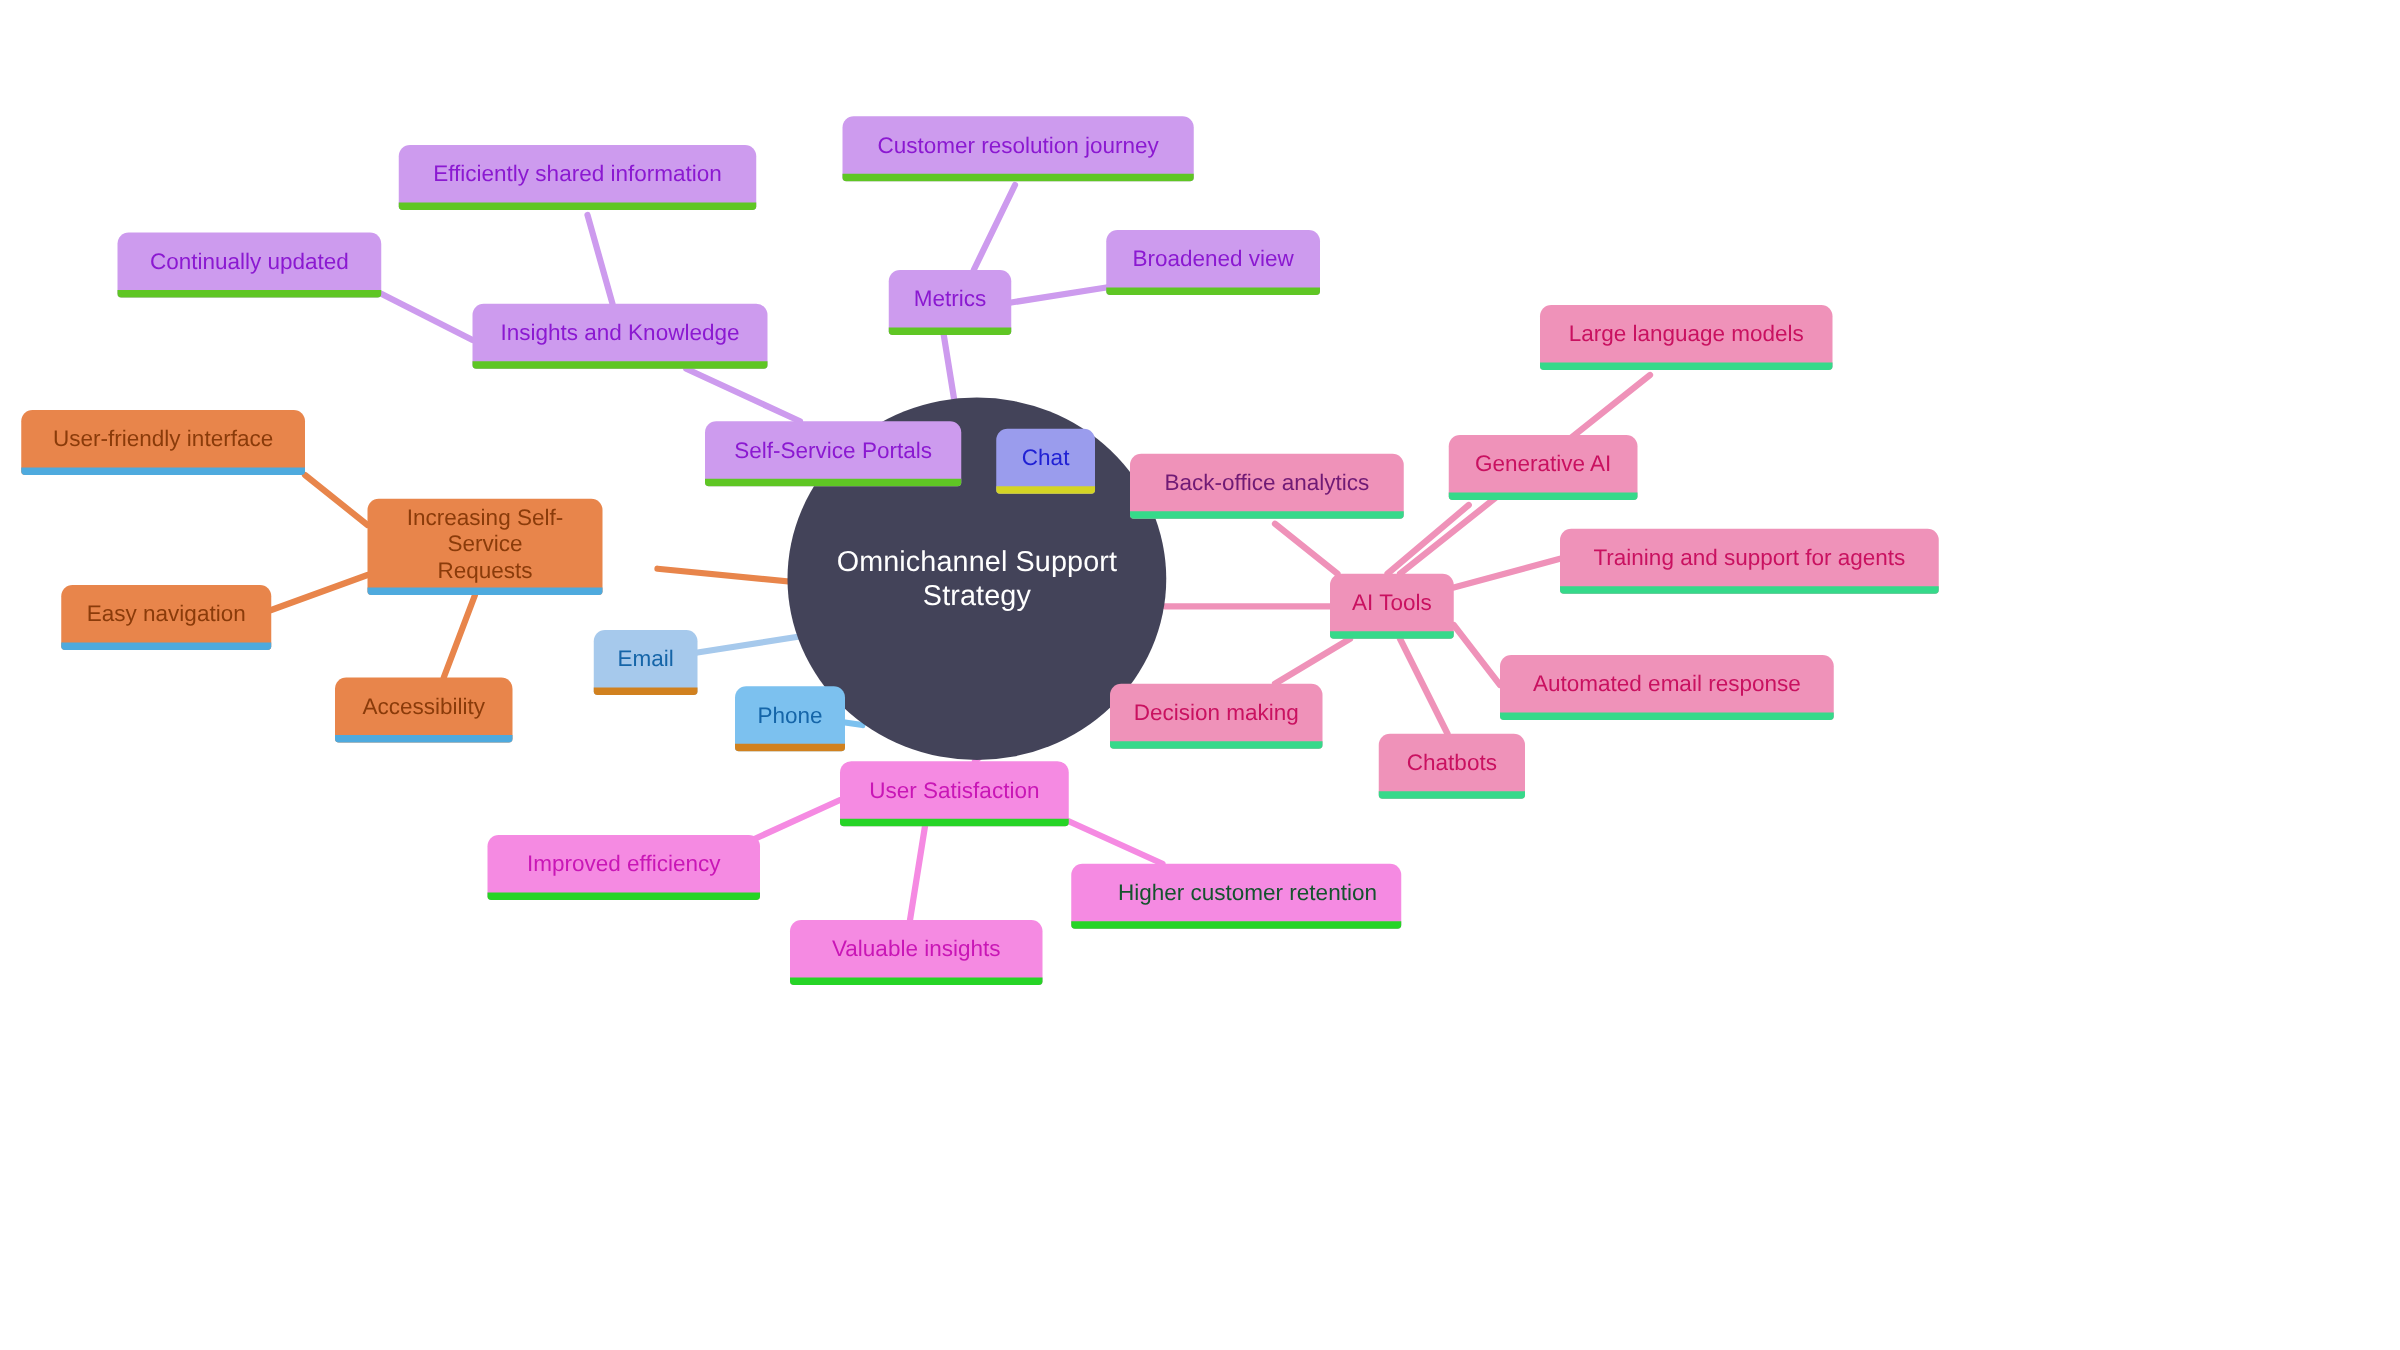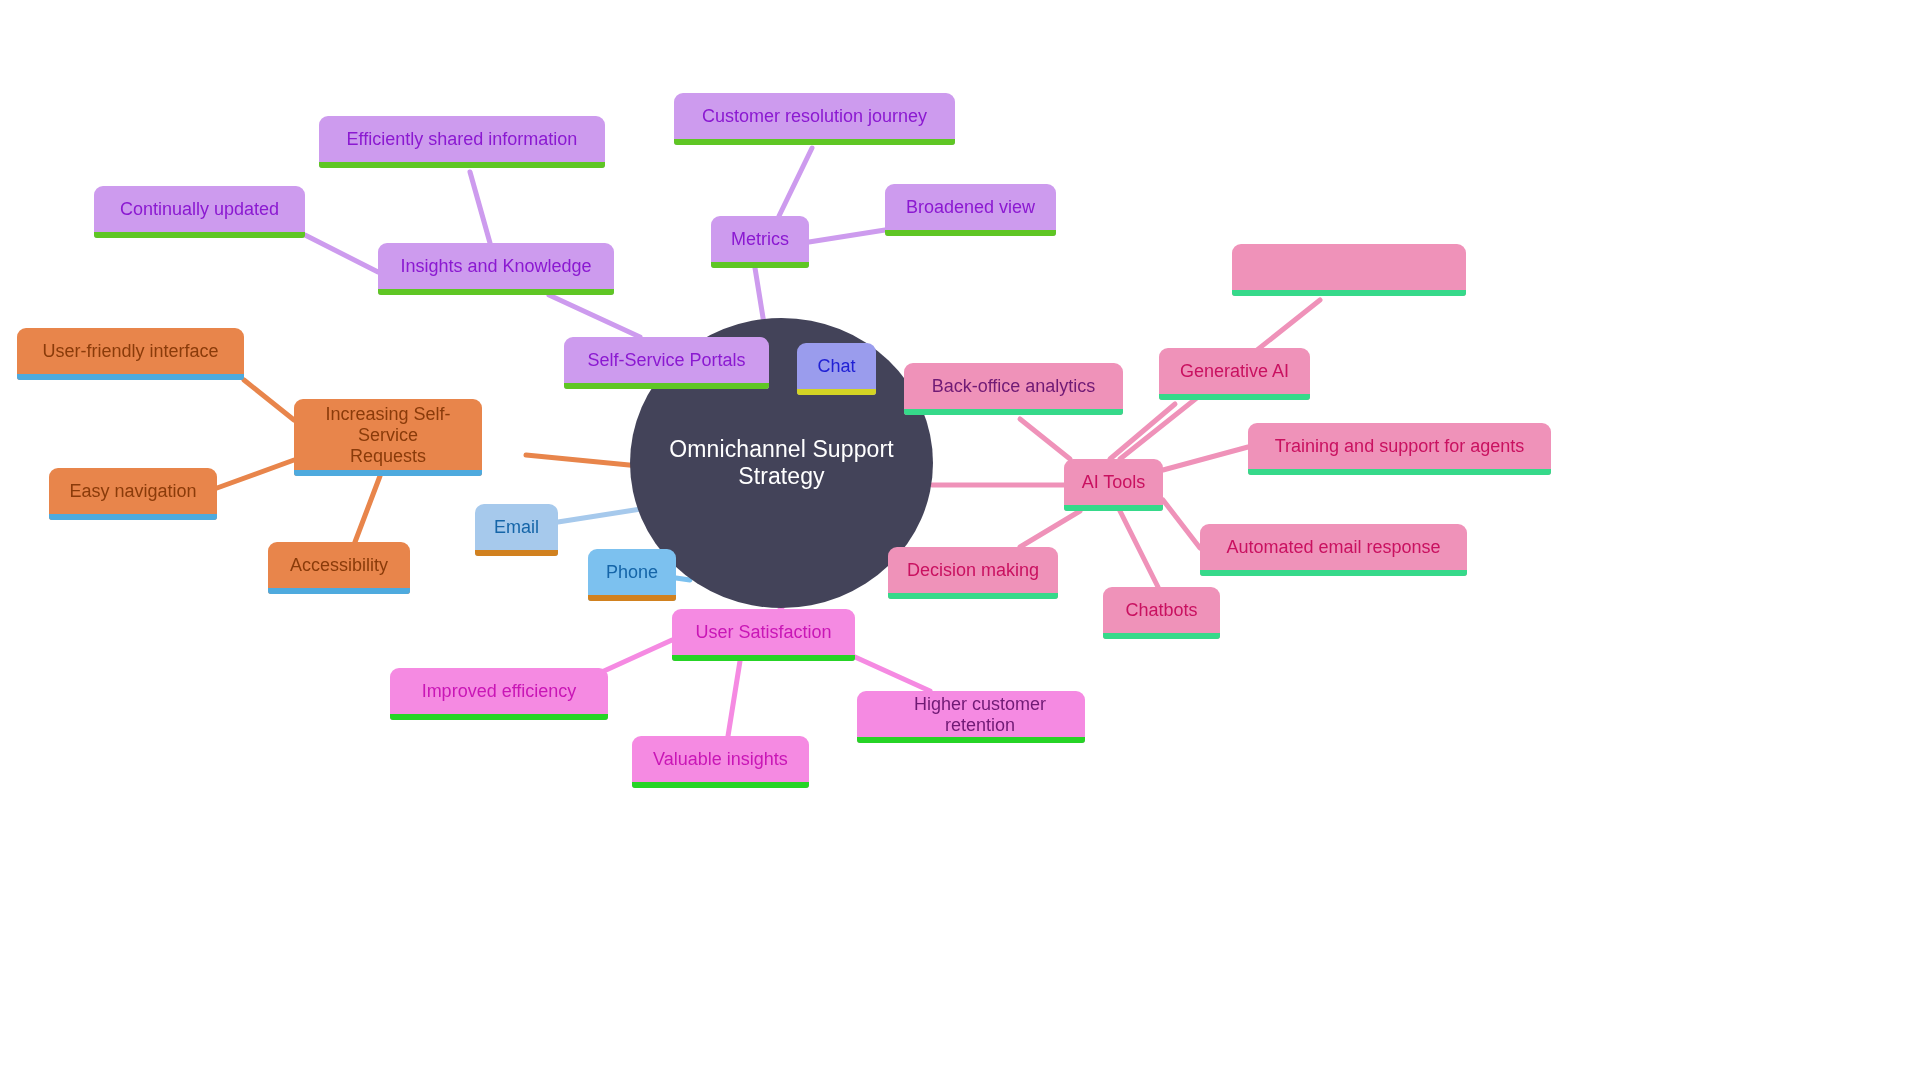--- a/index.html
+++ b/index.html
@@ -122,26 +122,26 @@
       <div class="node" style="left: 885px; top: 184px; width: 171px; height: 52px; background: rgb(205, 155, 238); color: rgb(139, 25, 209);"><span class="node-label">Broadened view</span><span class="underline" style="background: rgb(95, 198, 36);"></span></div>
       <div class="node" style="left: 711px; top: 216px; width: 98px; height: 52px; background: rgb(205, 155, 238); color: rgb(139, 25, 209);"><span class="node-label">Metrics</span><span class="underline" style="background: rgb(95, 198, 36);"></span></div>
       <div class="node" style="left: 797px; top: 343px; width: 79px; height: 52px; background: rgb(154, 156, 237); color: rgb(32, 32, 212);"><span class="node-label">Chat</span><span class="underline" style="background: rgb(212, 212, 36);"></span></div>
       <div class="node" style="left: 475px; top: 504px; width: 83px; height: 52px; background: rgb(166, 201, 236); color: rgb(21, 101, 168);"><span class="node-label">Email</span><span class="underline" style="background: rgb(209, 129, 31);"></span></div>
       <div class="node" style="left: 588px; top: 549px; width: 88px; height: 52px; background: rgb(124, 193, 239); color: rgb(21, 101, 168);"><span class="node-label">Phone</span><span class="underline" style="background: rgb(209, 129, 31);"></span></div>
       <div class="node" style="left: 17px; top: 328px; width: 227px; height: 52px; background: rgb(232, 133, 75); color: rgb(138, 59, 10);"><span class="node-label">User-friendly interface</span><span class="underline" style="background: rgb(78, 170, 222);"></span></div>
       <div class="node" style="left: 294px; top: 399px; width: 188px; height: 77px; background: rgb(232, 133, 75); color: rgb(138, 59, 10);"><span class="node-label">Increasing Self-Service
 Requests</span><span class="underline" style="background: rgb(78, 170, 222);"></span></div>
       <div class="node" style="left: 49px; top: 468px; width: 168px; height: 52px; background: rgb(232, 133, 75); color: rgb(138, 59, 10);"><span class="node-label">Easy navigation</span><span class="underline" style="background: rgb(78, 170, 222);"></span></div>
       <div class="node" style="left: 268px; top: 542px; width: 142px; height: 52px; background: rgb(232, 133, 75); color: rgb(138, 59, 10);"><span class="node-label">Accessibility</span><span class="underline" style="background: rgb(78, 170, 222);"></span></div>
-      <div class="node" style="left: 1232px; top: 244px; width: 234px; height: 52px; background: rgb(239, 146, 185); color: rgb(201, 17, 96);"><span class="underline" style="background: rgb(54, 217, 138);"></span></div>
+      <div class="node" style="left: 1232px; top: 244px; width: 234px; height: 52px; background: rgb(239, 146, 185); color: rgb(201, 17, 96);"><span class="node-label">Large language models</span><span class="underline" style="background: rgb(54, 217, 138);"></span></div>
       <div class="node" style="left: 1159px; top: 348px; width: 151px; height: 52px; background: rgb(239, 146, 185); color: rgb(201, 17, 96);"><span class="node-label">Generative AI</span><span class="underline" style="background: rgb(54, 217, 138);"></span></div>
       <div class="node" style="left: 904px; top: 363px; width: 219px; height: 52px; background: rgb(239, 146, 185); color: #701a75;"><span class="node-label">Back-office analytics</span><span class="underline" style="background: rgb(54, 217, 138);"></span></div>
       <div class="node" style="left: 1248px; top: 423px; width: 303px; height: 52px; background: rgb(239, 146, 185); color: rgb(201, 17, 96);"><span class="node-label">Training and support for agents</span><span class="underline" style="background: rgb(54, 217, 138);"></span></div>
       <div class="node" style="left: 1064px; top: 459px; width: 99px; height: 52px; background: rgb(239, 146, 185); color: rgb(201, 17, 96);"><span class="node-label">AI Tools</span><span class="underline" style="background: rgb(54, 217, 138);"></span></div>
       <div class="node" style="left: 1200px; top: 524px; width: 267px; height: 52px; background: rgb(239, 146, 185); color: rgb(201, 17, 96);"><span class="node-label">Automated email response</span><span class="underline" style="background: rgb(54, 217, 138);"></span></div>
       <div class="node" style="left: 888px; top: 547px; width: 170px; height: 52px; background: rgb(239, 146, 185); color: rgb(201, 17, 96);"><span class="node-label">Decision making</span><span class="underline" style="background: rgb(54, 217, 138);"></span></div>
       <div class="node" style="left: 1103px; top: 587px; width: 117px; height: 52px; background: rgb(239, 146, 185); color: rgb(201, 17, 96);"><span class="node-label">Chatbots</span><span class="underline" style="background: rgb(54, 217, 138);"></span></div>
       <div class="node" style="left: 672px; top: 609px; width: 183px; height: 52px; background: rgb(245, 138, 226); color: rgb(201, 22, 182);"><span class="node-label">User Satisfaction</span><span class="underline" style="background: rgb(38, 212, 38);"></span></div>
       <div class="node" style="left: 390px; top: 668px; width: 218px; height: 52px; background: rgb(245, 138, 226); color: rgb(201, 22, 182);"><span class="node-label">Improved efficiency</span><span class="underline" style="background: rgb(38, 212, 38);"></span></div>
-      <div class="node" style="left: 857px; top: 691px; width: 228px; height: 52px; background: rgb(245, 138, 226); color: #701a75; padding-left: 32px;"><span class="node-label">Higher customer retention</span><span class="underline" style="background: rgb(38, 212, 38);"></span></div>
-      <div class="node" style="left: 632px; top: 736px; width: 177px; height: 52px; background: rgb(245, 138, 226); color: rgb(201, 22, 182);"><span class="node-label">Valuable insights</span><span class="underline" style="background: rgb(38, 212, 38);"></span></div>
+      <div class="node" style="left: 857px; top: 691px; width: 264px; height: 52px; background: rgb(245, 138, 226); color: #14532d; padding-left: 32px;"><span class="node-label">Higher customer retention</span><span class="underline" style="background: rgb(38, 212, 38);"></span></div>
+      <div class="node" style="left: 632px; top: 736px; width: 202px; height: 52px; background: rgb(245, 138, 226); color: rgb(201, 22, 182);"><span class="node-label">Valuable insights</span><span class="underline" style="background: rgb(38, 212, 38);"></span></div>
     </div>
 </div>
 
 </body></html>

